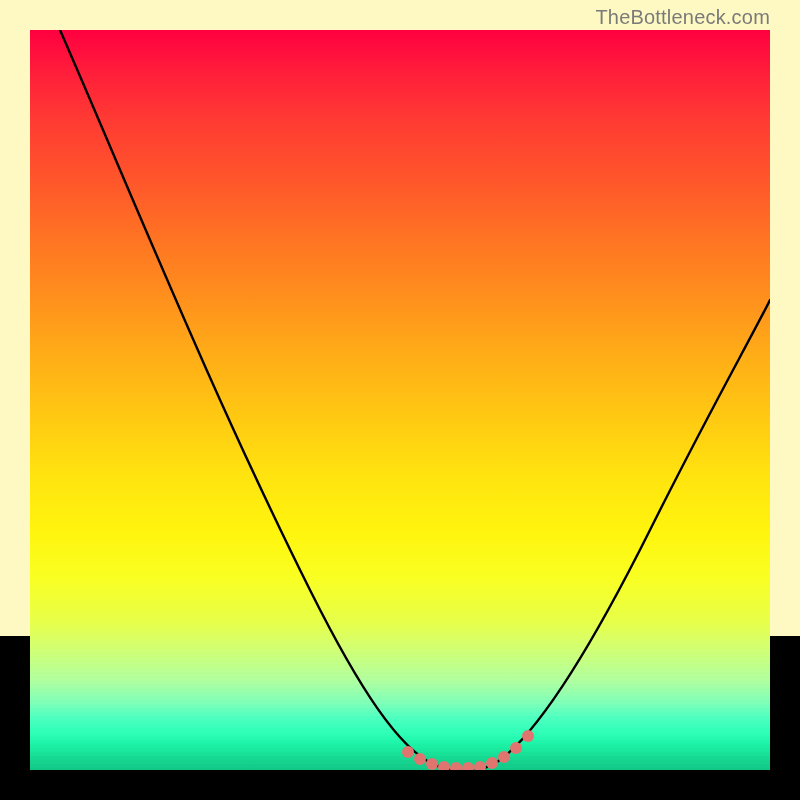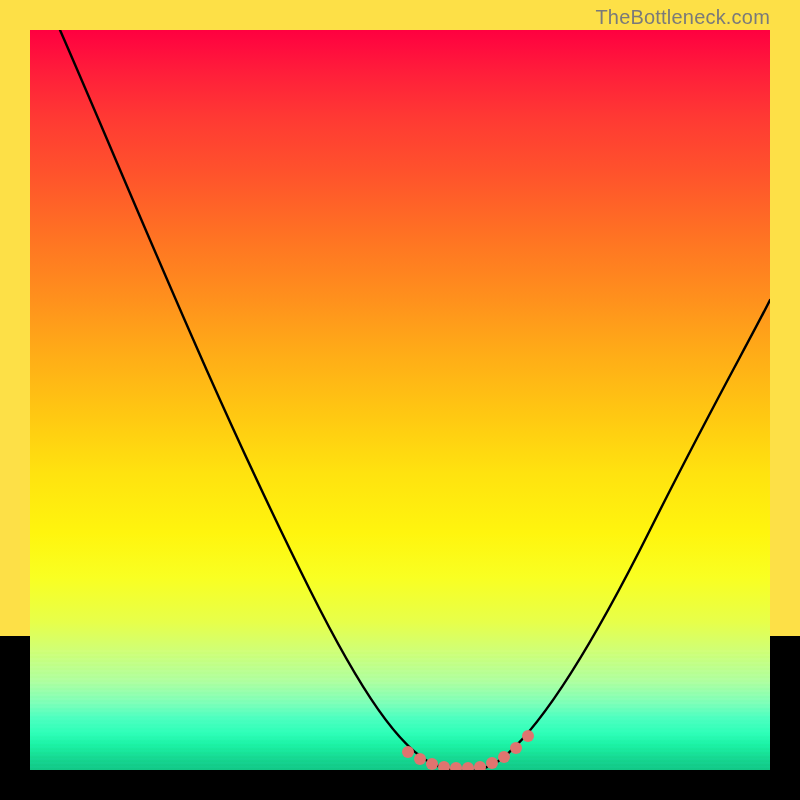--- a/index.html
+++ b/index.html
@@ -8,21 +8,21 @@
     width: 800px;
     height: 800px;
     background: #000;
     overflow: hidden;
     font-family: Arial, Helvetica, sans-serif;
   }
   .frame {
     position: relative;
     width: 800px;
     height: 636px;
-    background: #fde047;
+    background: #fef9c3;
   }
   .plot-area {
     position: absolute;
     left: 30px;
     top: 30px;
     width: 740px;
     height: 740px;
     overflow: hidden;
   }
   .gradient {

